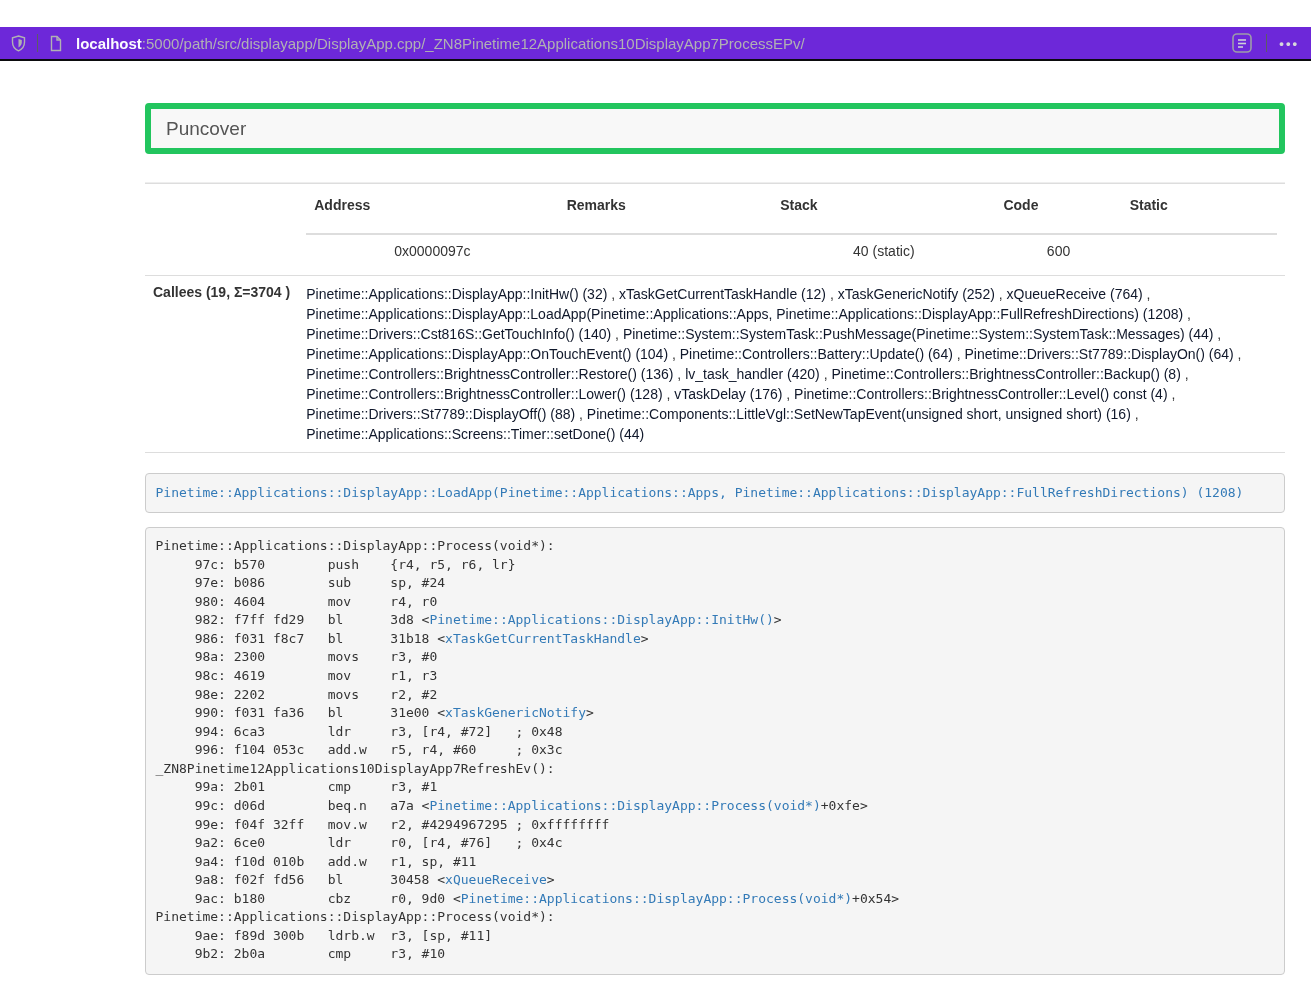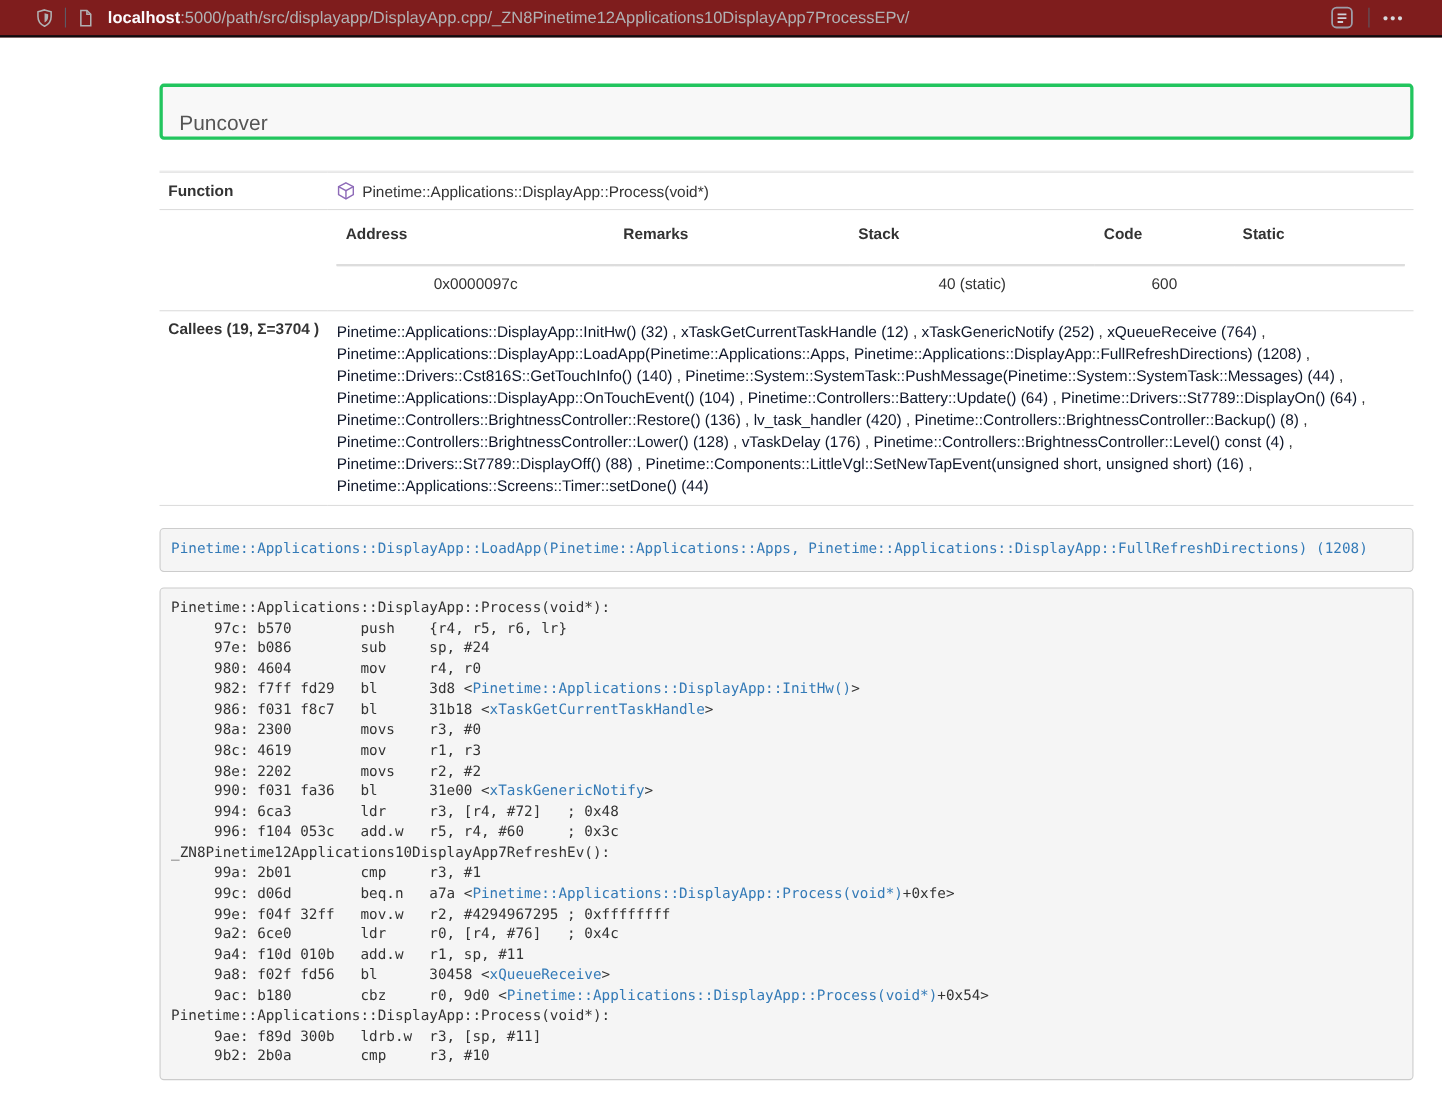--- a/index.html
+++ b/index.html
@@ -6,40 +6,40 @@
   html,body { margin:0; padding:0; }
   body {
     width:1311px; height:998px; overflow:hidden;
     background:#fff; color:#333;
     font-family:"Liberation Sans","DejaVu Sans",sans-serif;
     font-size:14px;
   }
 
   
   .topbar {
-    height:34px; background:#7f1d1d; border-bottom:2px solid #0b0b0e;
-    display:flex; align-items:center; padding:0 26px;
+    height:34px; background:#6d28d9; border-bottom:2px solid #0b0b0e;
+    display:flex; align-items:center; padding:0 4px;margin-top:27px;
   }
   .tb-icon { display:flex; align-items:center; justify-content:center; padding:0 7px; cursor:pointer; }
   .tb-divider { width:1px; height:18px; background:#5c5b66; margin:0 4px; }
   .url-text {
     flex:1; margin-left:6px; font-size:15px; color:#b1b1b3;
     white-space:nowrap; overflow:hidden; cursor:text;
   }
   .url-host { color:#fbfbfe; font-weight:bold; }
   .reader-box { margin-right:2px; }
   .menu-dots { color:#d7d7db; font-size:13px; letter-spacing:2px; font-weight:bold; padding:0 8px; cursor:pointer; }
 
   
   .container { width:1140px; margin-left:145px; }
 
   .navbar {
     margin-top:42px; height:51px; background:#f8f8f8;
-    border:3px solid #22c55e; border-radius:4px;
-    display:flex; align-items:flex-end;
+    border:6px solid #22c55e; border-radius:4px;
+    display:flex; align-items:center;
   }
   .brand { padding:0 15px; font-size:19px; color:#555; text-decoration:none; }
 
   hr.rule { margin:28px 0 0; border:0; border-top:1px solid #eee; }
 
   .breadcrumb { padding:22px 2px 0; margin:0 0 13px; font-size:14px; }
   .breadcrumb a { color:#337ab7; text-decoration:none; }
   .breadcrumb .sep { color:#999; padding:0 5px; }
   .breadcrumb .suffix { color:#333; }
 
@@ -108,30 +108,20 @@
   <div class="navbar">
     <a href="#" class="brand">Puncover</a>
   </div>
 
   <hr class="rule">
 
 
   <table class="tbl">
     <tbody>
       <tr>
-        <th class="lbl">Function</th>
-        <td class="fn-cell">
-          <svg width="17" height="17" viewBox="0 0 17 17">
-            <path d="M8.5 1.2 L15.2 4.7 V12 L8.5 15.8 L1.8 12 V4.7 Z" fill="none" stroke="#8e6bb8" stroke-width="1.3"></path>
-            <path d="M1.8 4.7 L8.5 8.4 L15.2 4.7" fill="none" stroke="#8e6bb8" stroke-width="1.3"></path>
-            <path d="M8.5 8.4 V15.8" fill="none" stroke="#8e6bb8" stroke-width="1.3"></path>
-          </svg><span>Pinetime::Applications::DisplayApp::Process(void*)</span>
-        </td>
-      </tr>
-      <tr>
         <th class="lbl"></th>
         <td class="subtable-cell">
           <table class="inner">
             <thead>
               <tr>
                 <th class="col-address">Address</th>
                 <th class="col-remarks">Remarks</th>
                 <th class="col-stack">Stack</th>
                 <th class="col-code">Code</th>
                 <th class="col-static">Static</th>

